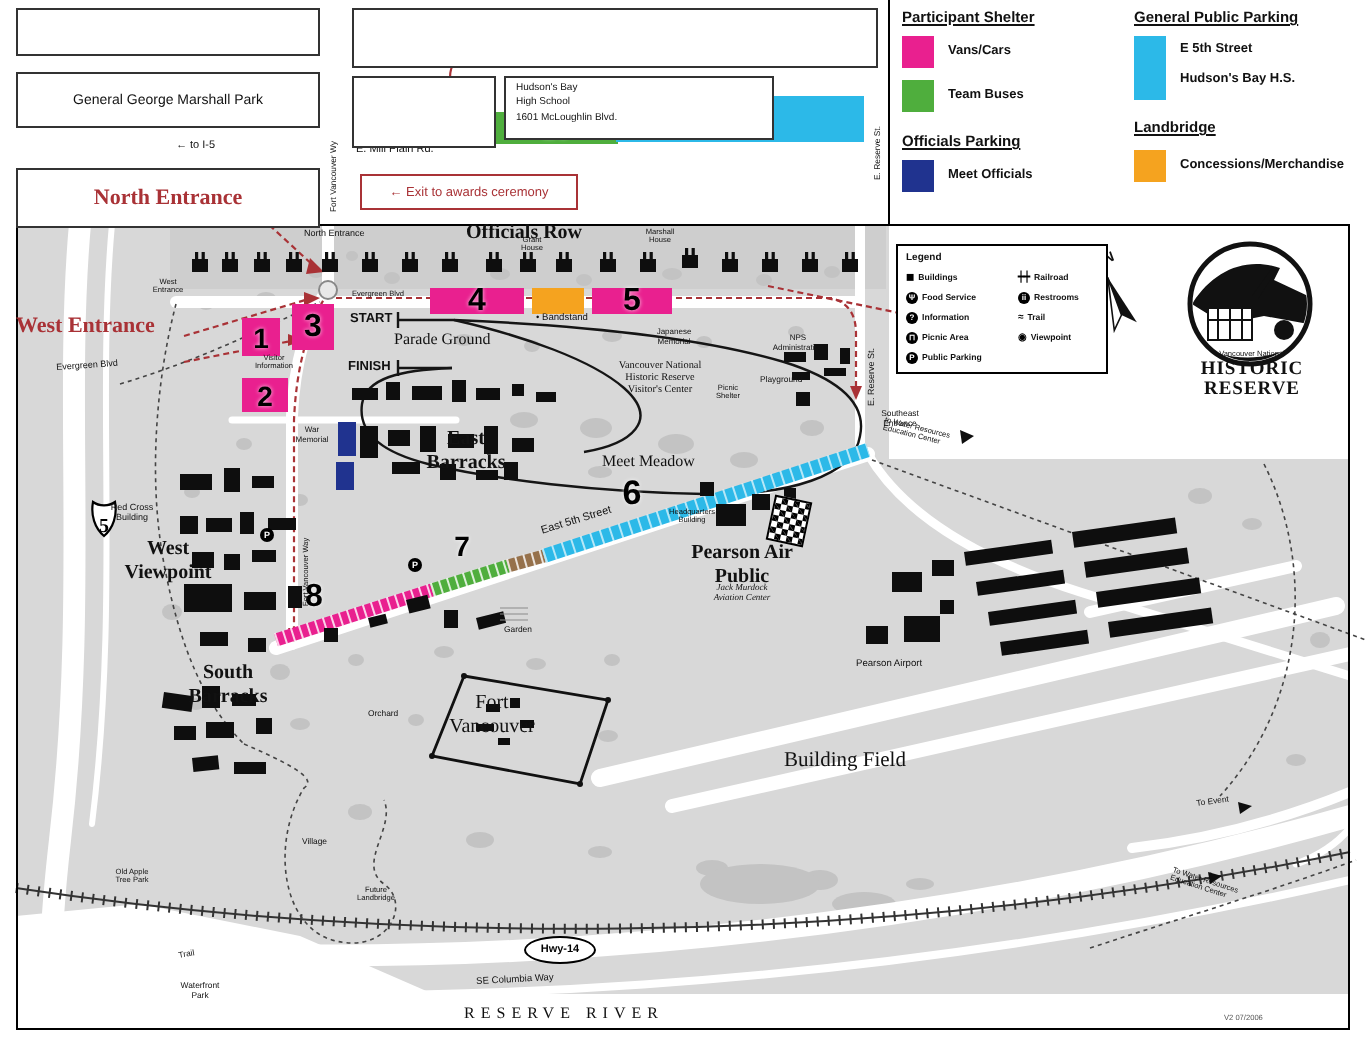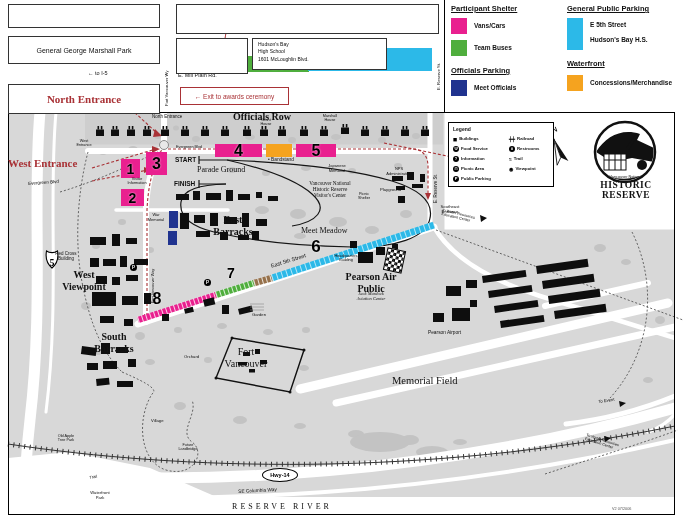--- a/index.html
+++ b/index.html
@@ -328,21 +328,21 @@
   <div class="legend-label" style="left:474px;top:22px">Vans/Cars</div>
   <div class="sw" style="left: 451px; top: 40px; width: 16px; height: 16px; background: rgb(79, 174, 61);"></div>
   <div class="legend-label" style="left:474px;top:44px">Team Buses</div>
   <div class="legend-title" style="left:451px;top:66px">Officials Parking</div>
   <div class="sw" style="left: 451px; top: 80px; width: 16px; height: 16px; background: rgb(32, 51, 143);"></div>
   <div class="legend-label" style="left:474px;top:84px">Meet Officials</div>
   <div class="legend-title" style="left:567px;top:4px">General Public Parking</div>
   <div class="sw" style="left: 567px; top: 18px; width: 16px; height: 32px; background: rgb(44, 185, 232);"></div>
   <div class="legend-label" style="left:590px;top:21px">E 5th Street</div>
   <div class="legend-label" style="left:590px;top:36px">Hudson's Bay H.S.</div>
-  <div class="legend-title" style="left:567px;top:59px">Waterfront</div>
+  <div class="legend-title" style="left:567px;top:59px">Landbridge</div>
   <div class="sw" style="left: 567px; top: 75px; width: 16px; height: 16px; background: rgb(245, 163, 31);"></div>
   <div class="legend-label" style="left:590px;top:79px">Concessions/Merchandise</div>
 
   <div class="mini-legend" style="left:448px;top:122px;width:97px;height:58px">
     <div class="ml-title">Legend</div>
     <div class="ml-cols">
       <div class="ml-col" style="width:52px">
           <div class="ml-row">
             <span class="ml-icon ml-plain">◼</span>
             <span>Buildings</span>
@@ -436,21 +436,21 @@
     <div class="maplabel" style="left: 184px; top: 355px; font-size: 4.2px; color: rgb(17, 17, 17);">Orchard</div>
     <div class="maplabel" style="left: 151px; top: 419px; font-size: 4.2px; color: rgb(17, 17, 17);">Village</div>
     <div class="maplabel" style="left: 66px; top: 434px; font-size: 3.8px; color: rgb(17, 17, 17); text-align: center; transform: translateX(-50%);">Old Apple
 Tree Park</div>
     <div class="maplabel" style="left: 188px; top: 443px; font-size: 3.8px; color: rgb(17, 17, 17); text-align: center; transform: translateX(-50%);">Future
 Landbridge</div>
     <div class="maplabel" style="left: 89px; top: 476px; font-size: 4.2px; color: rgb(17, 17, 17); transform-origin: 0px 0px; transform: rotate(-10deg);">Trail</div>
     <div class="maplabel" style="left: 100px; top: 491px; font-size: 4.2px; color: rgb(17, 17, 17); text-align: center; transform: translateX(-50%);">Waterfront
 Park</div>
     <div class="maplabel" style="left: 428px; top: 330px; font-size: 4.8px; color: rgb(17, 17, 17);">Pearson Airport</div>
-    <div class="maplabel" style="left: 392px; top: 375px; font-size: 10.5px; font-family: &quot;Liberation Serif&quot;, serif; color: rgb(17, 17, 17);">Memorial Field</div>
+    <div class="maplabel" style="left: 392px; top: 375px; font-size: 10.5px; font-family: &quot;Liberation Serif&quot;, serif; color: rgb(17, 17, 17);">Building Field</div>
     <div class="maplabel" style="left: 282px; top: 502px; font-size: 8px; font-family: &quot;Liberation Serif&quot;, serif; letter-spacing: 3px; color: rgb(17, 17, 17); text-align: center; transform: translateX(-50%);">RESERVE RIVER</div>
     <div class="maplabel" style="left: 238px; top: 489px; font-size: 4.8px; color: rgb(17, 17, 17); transform-origin: 0px 0px; transform: rotate(-3deg);">SE Columbia Way</div>
     <div class="maplabel" style="left: 433px; top: 203px; font-size: 4.5px; color: rgb(17, 17, 17); transform-origin: 0px 0px; transform: rotate(-90deg);">E. Reserve St.</div>
     <div class="maplabel" style="left: 450px; top: 205px; font-size: 4.2px; color: rgb(17, 17, 17); text-align: center; transform: translateX(-50%);">Southeast
 Entrance</div>
     <div class="maplabel" style="left: 482px; top: 147px; font-size: 4.2px; color: rgb(17, 17, 17); text-align: center; transform: translateX(-50%);">East
 Entrance</div>
     <div class="maplabel" style="left: 443px; top: 208px; font-size: 3.8px; color: rgb(17, 17, 17); transform-origin: 0px 0px; transform: rotate(14deg);">to Water Resources
 Education Center</div>
     <div class="maplabel" style="left: 587px; top: 433px; font-size: 3.8px; color: rgb(17, 17, 17); transform-origin: 0px 0px; transform: rotate(18deg);">To Water Resources

